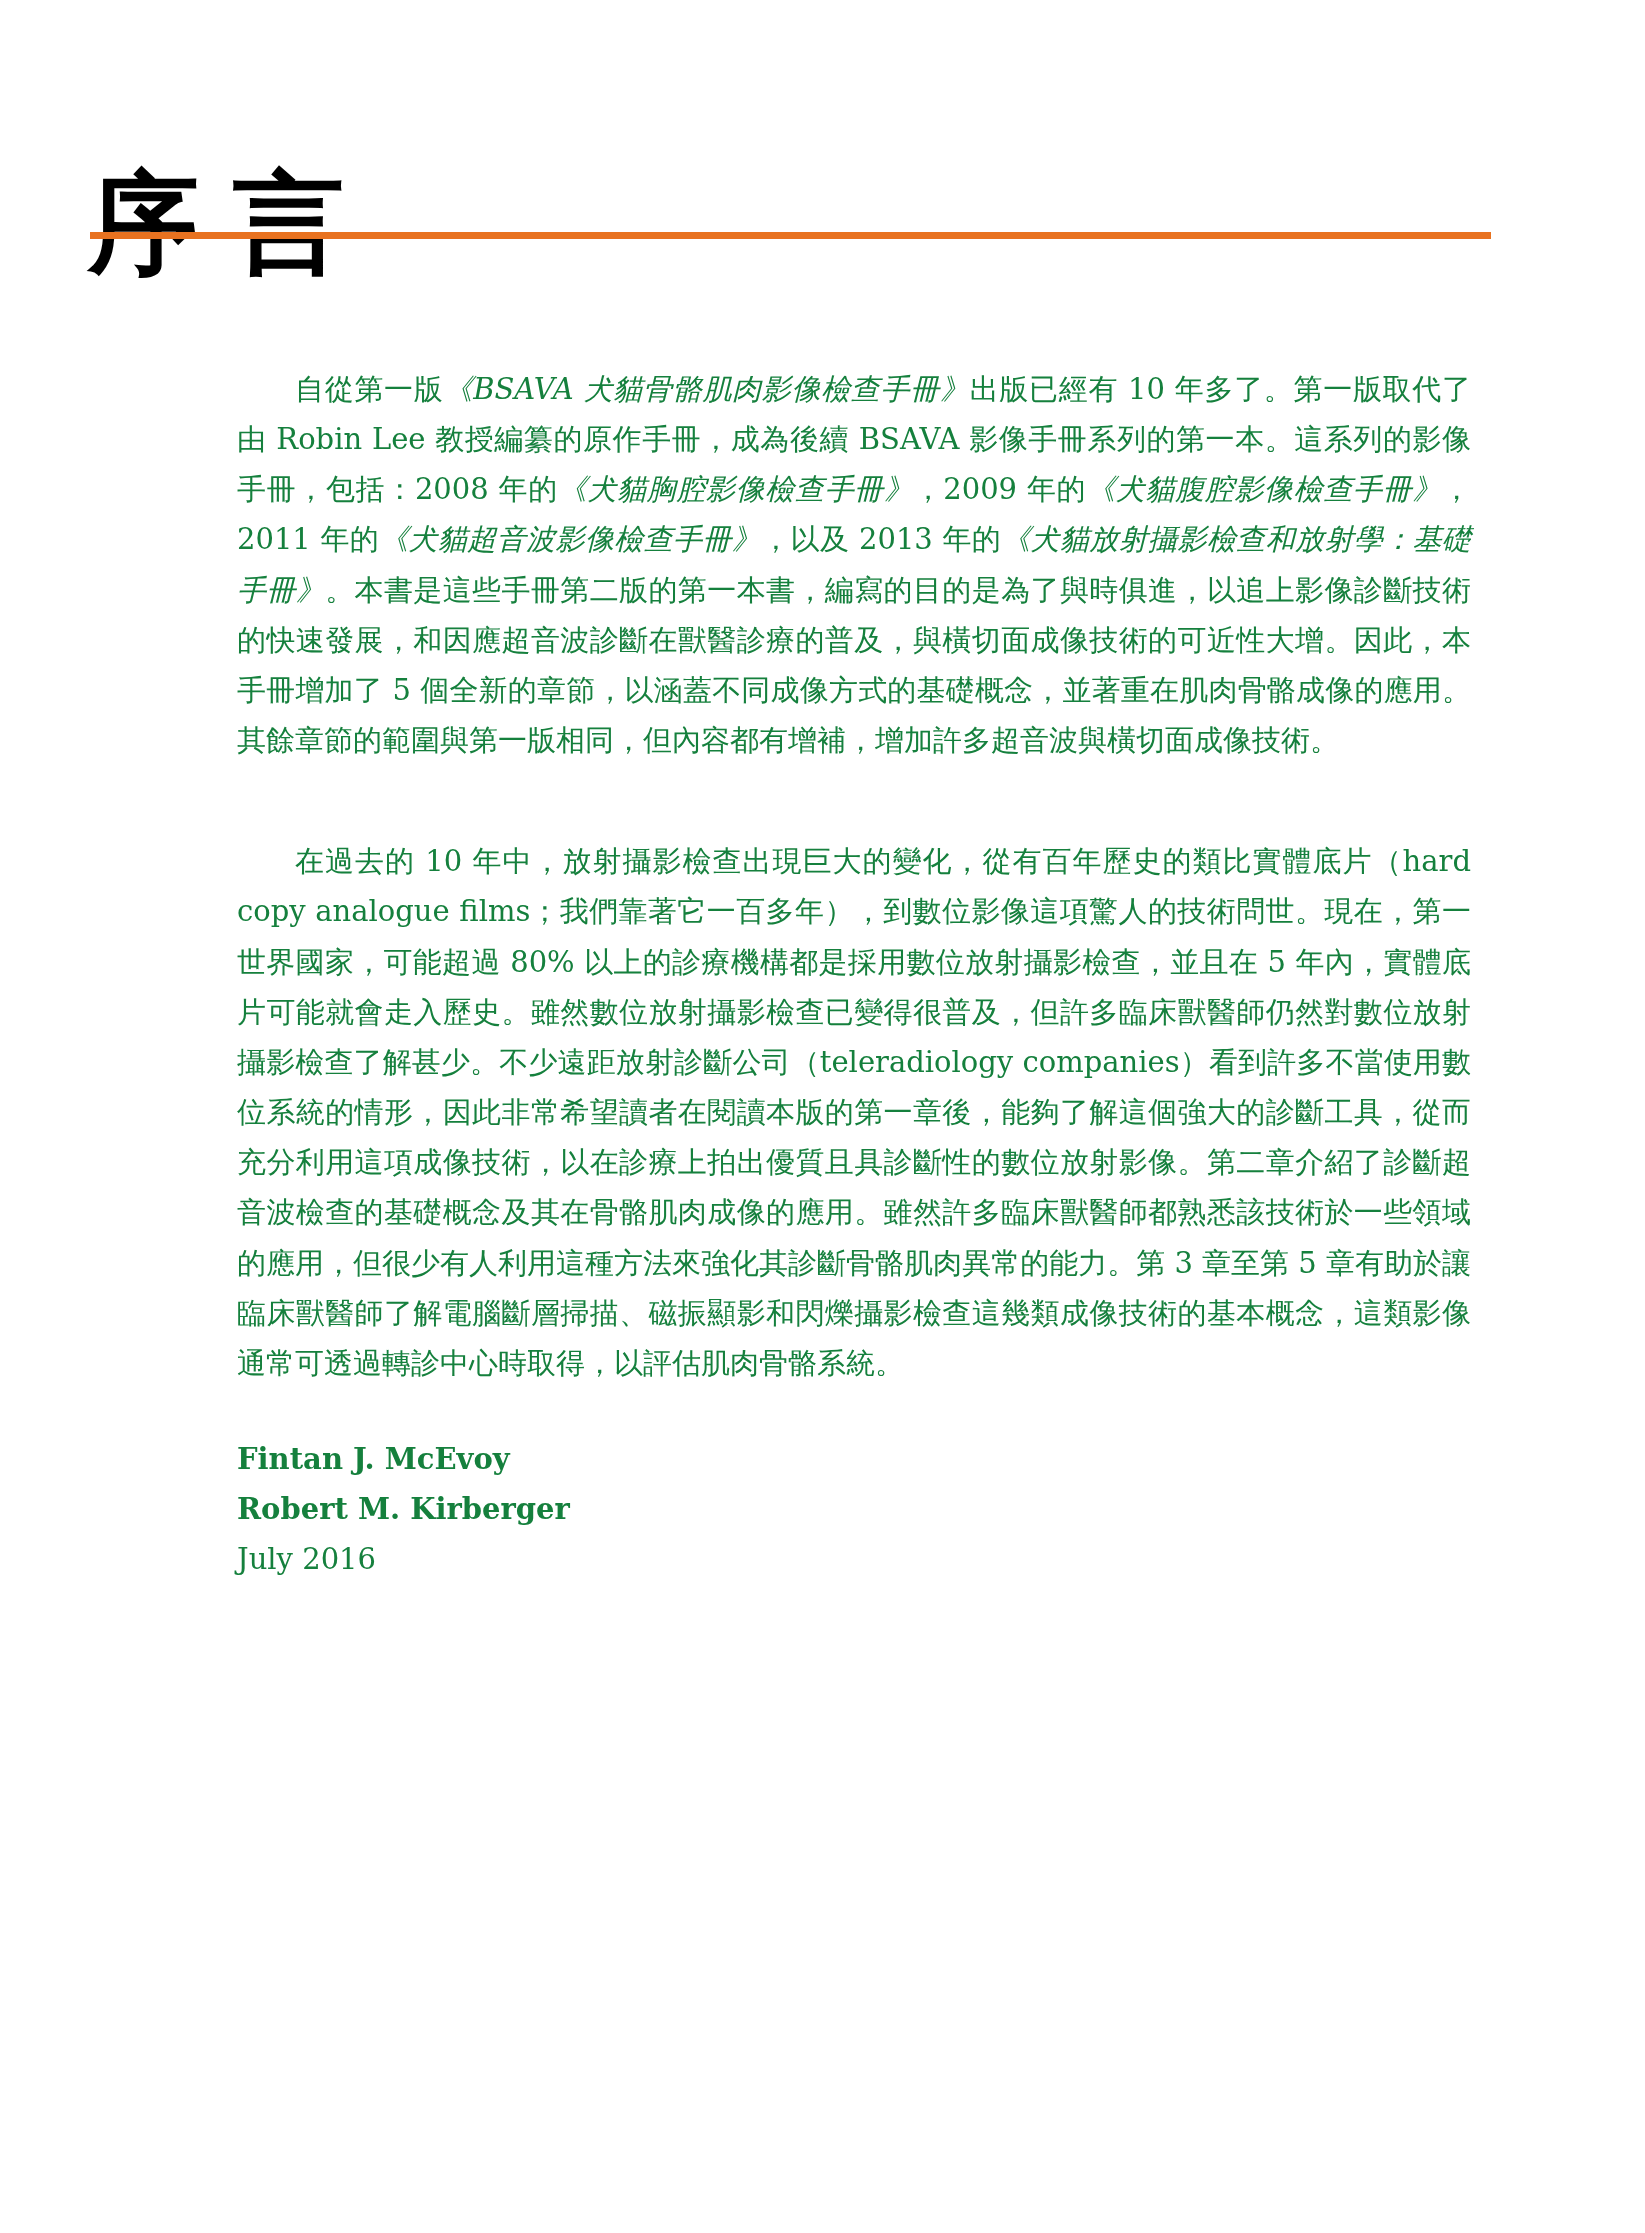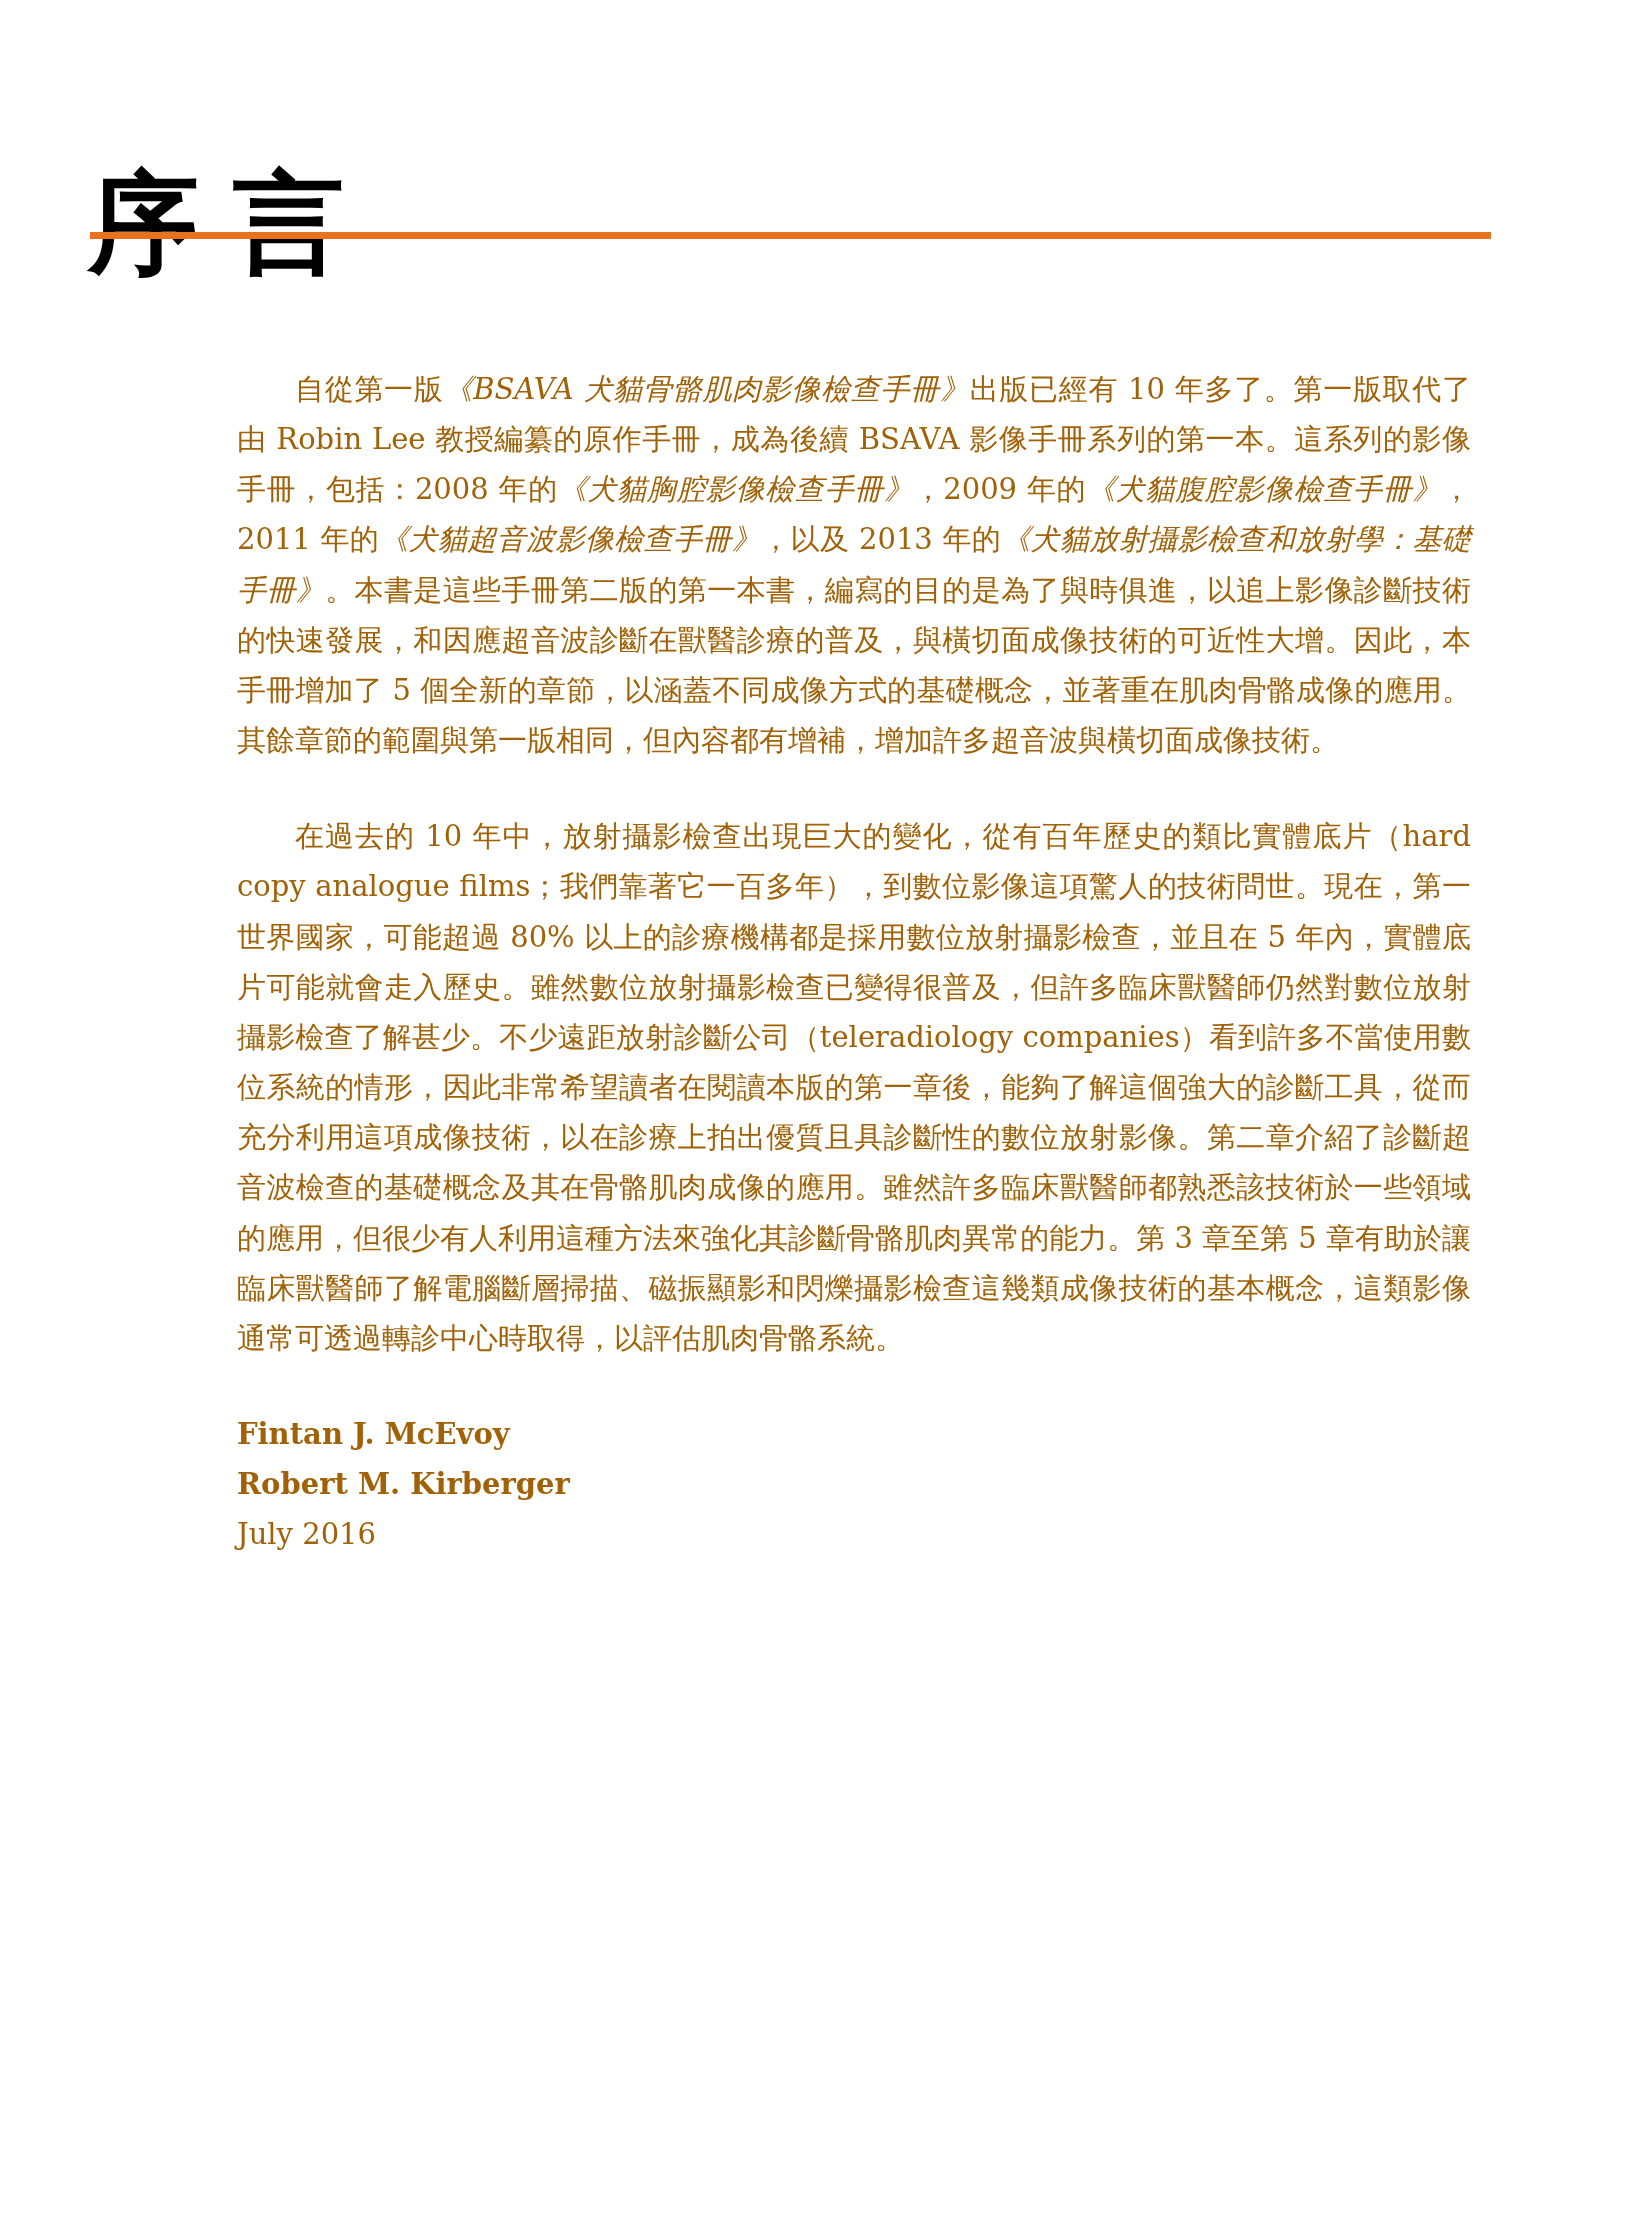--- a/index.html
+++ b/index.html
@@ -36,28 +36,28 @@
     background: #e87220;
   }
   .content {
     position: absolute;
     left: 237px;
     top: 364px;
     width: 1234px;
     font-size: 29px;
     line-height: 1.73;
     text-align: justify;
-    color: #a16207;
+    color: #15803d;
   }
   .content p.para {
     margin: 0;
     text-indent: 2em;
   }
   .content p.para + p.para {
-    margin-top: 46px;
+    margin-top: 71px;
   }
   .book-title {
     font-style: italic;
   }
   .signature {
     margin-top: 46px;
     font-size: 29px;
     line-height: 1.73;
   }
   .signature .author {

